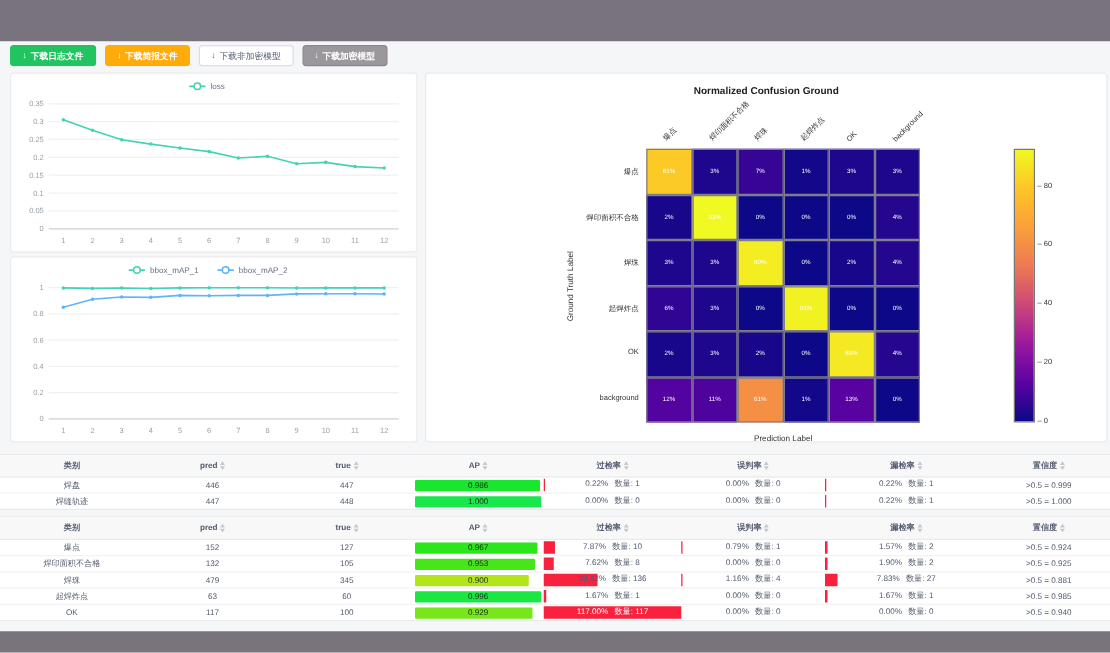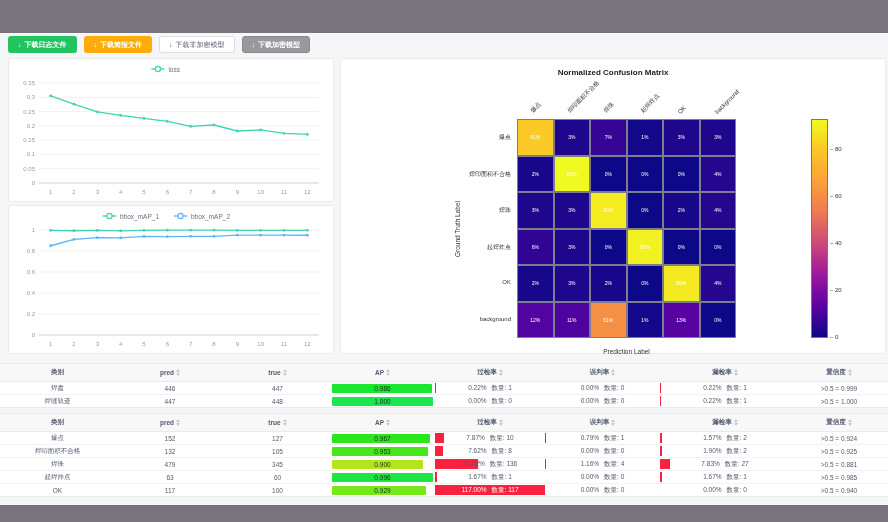--- a/index.html
+++ b/index.html
@@ -171,21 +171,21 @@
           <text x="111" y="12.5" font-size="6.5" fill="#667085" text-anchor="start" font-family="Liberation Sans, sans-serif">bbox_mAP_1</text>
         </g>
         <g>
           <line x1="165" x2="178" y1="10" y2="10" stroke="#5fb4f9" stroke-width="1.4"></line>
           <circle cx="171.5" cy="10" r="2.6" fill="#fff" stroke="#5fb4f9" stroke-width="1.2"></circle>
           <text x="182" y="12.5" font-size="6.5" fill="#667085" text-anchor="start" font-family="Liberation Sans, sans-serif">bbox_mAP_2</text>
         </g>
       </svg></div>
 
   <div class="card" id="card-cm">
-    <div class="cm-title">Normalized Confusion Matrix</div>
+    <div class="cm-title">Normalized Confusion Ground</div>
   <div class="cm-collabel" style="left: 194.25px; top: 56px; transform: translateY(-100%) rotate(-45deg);">爆点</div>
       <div class="cm-collabel" style="left: 230.75px; top: 56px; transform: translateY(-100%) rotate(-45deg);">焊印面积不合格</div>
       <div class="cm-collabel" style="left: 267.25px; top: 56px; transform: translateY(-100%) rotate(-45deg);">焊珠</div>
       <div class="cm-collabel" style="left: 303.75px; top: 56px; transform: translateY(-100%) rotate(-45deg);">起焊炸点</div>
       <div class="cm-collabel" style="left: 340.25px; top: 56px; transform: translateY(-100%) rotate(-45deg);">OK</div>
       <div class="cm-collabel" style="left: 376.75px; top: 56px; transform: translateY(-100%) rotate(-45deg);">background</div>
       <div class="cm-rowlabel" style="left: 60px; width: 110px; top: 74.25px;">爆点</div>
       <div class="cm-rowlabel" style="left: 60px; width: 110px; top: 110.75px;">焊印面积不合格</div>
       <div class="cm-rowlabel" style="left: 60px; width: 110px; top: 147.25px;">焊珠</div>
       <div class="cm-rowlabel" style="left: 60px; width: 110px; top: 183.75px;">起焊炸点</div>

